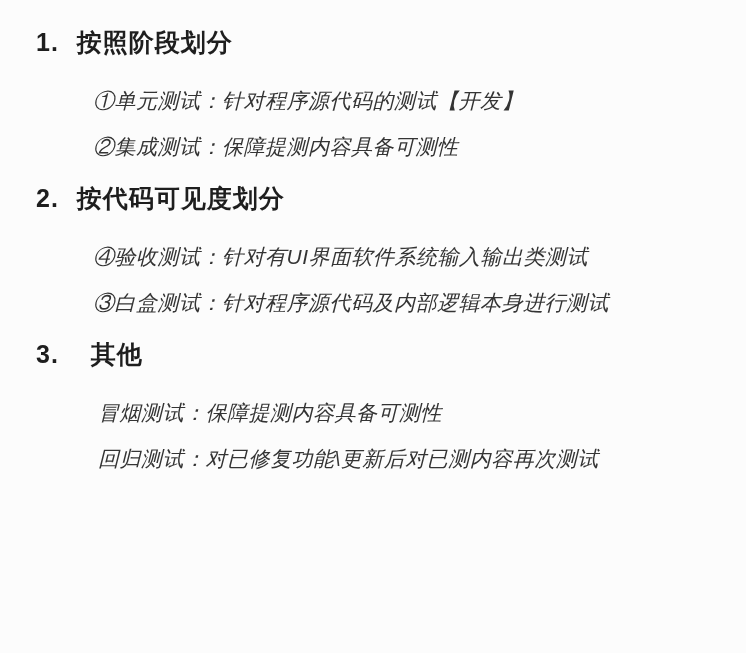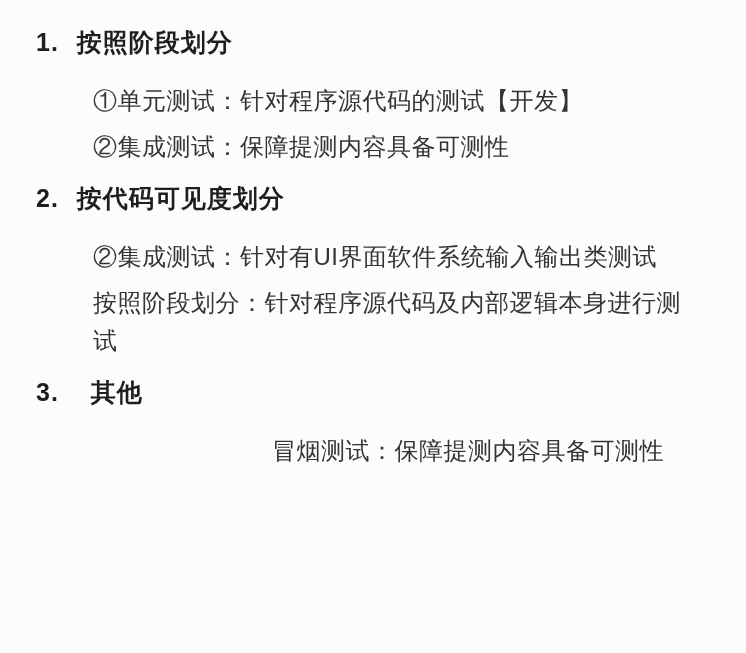--- a/index.html
+++ b/index.html
@@ -32,28 +32,29 @@
     letter-spacing: 1px;
     color: var(--hc);
   }
   .sec-3 .heading { gap: 32px; }
   .items {
     margin: 24px 0 0 57px;
     width: 600px;
   }
   .item {
     margin: 0 0 8px 0;
-    font-size: 24px;
+    font-size: 21px;
     line-height: 38px;
     font-weight: 500;
     letter-spacing: 0.5px;
     color: var(--tc);
     white-space: pre-line;
+    font-style: italic;
   }
-  .sec-3 .items { margin-left: 28px; text-align: right; }
+  .sec-3 .items { margin-left: 62px; }
 </style>
 </head>
 <body>
 
 <div class="page">
 
   <section class="sec sec-1">
     <div class="heading">
       <span>1.</span>
       <span>按照阶段划分</span>
@@ -63,28 +64,29 @@
       <p class="item">②集成测试：保障提测内容具备可测性</p>
     </div>
   </section>
 
   <section class="sec sec-2">
     <div class="heading">
       <span>2.</span>
       <span>按代码可见度划分</span>
     </div>
     <div class="items">
-      <p class="item">②集成测试：针对有UI界面软件系统输入输出类测试</p>
-      <p class="item">按照阶段划分：针对程序源代码及内部逻辑本身进行测试</p>
+      <p class="item">④验收测试：针对有UI界面软件系统输入输出类测试</p>
+      <p class="item">③白盒测试：针对程序源代码及内部逻辑本身进行测试</p>
     </div>
   </section>
 
   <section class="sec sec-3">
     <div class="heading">
       <span>3.</span>
       <span>其他</span>
     </div>
     <div class="items">
       <p class="item">冒烟测试：保障提测内容具备可测性</p>
+      <p class="item">回归测试：对已修复功能\更新后对已测内容再次测试</p>
     </div>
   </section>
 
 </div>
 
 </body></html>

